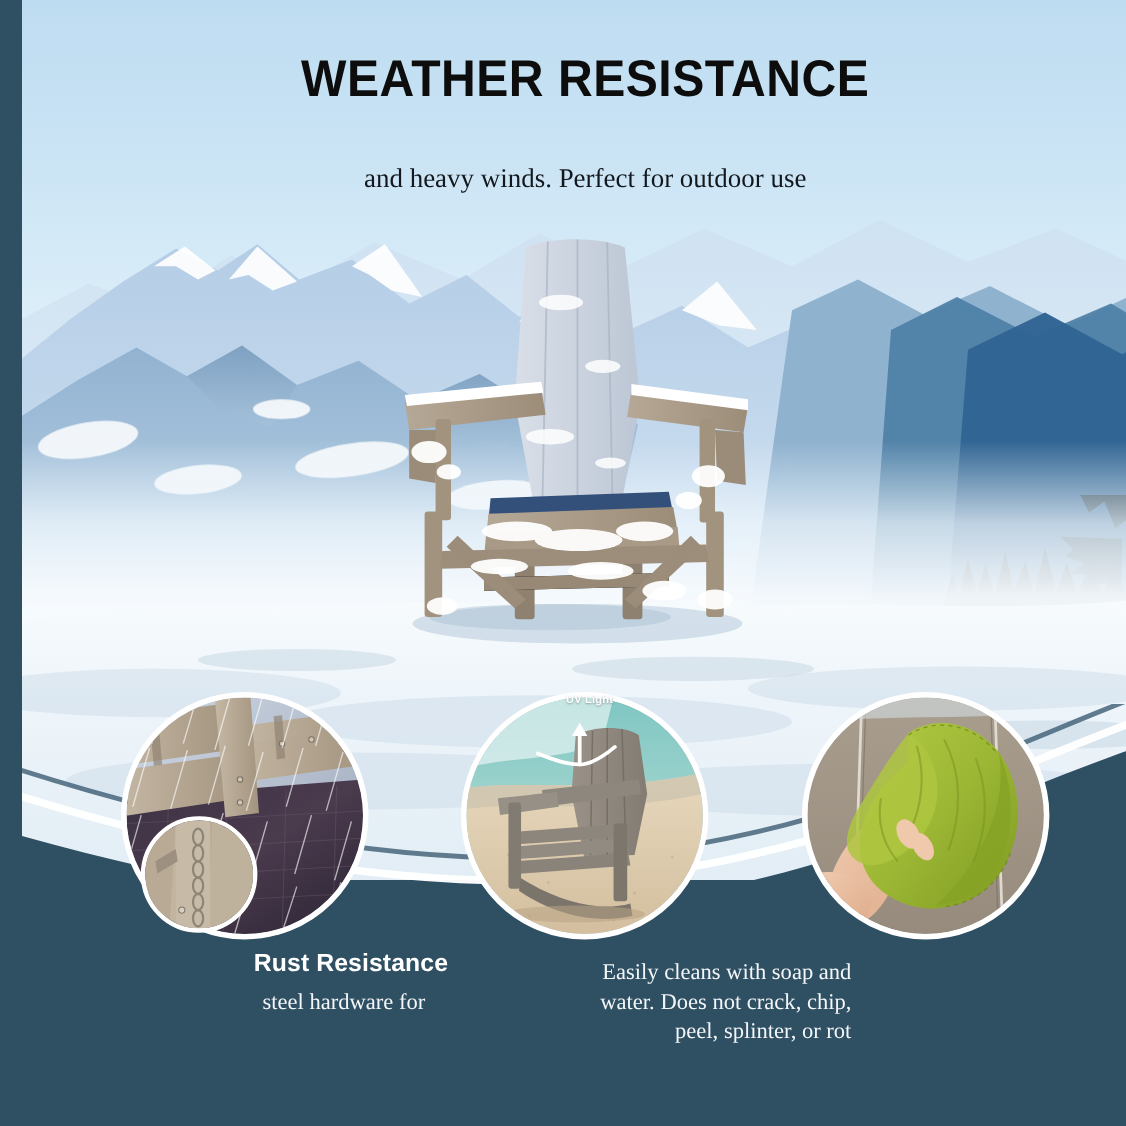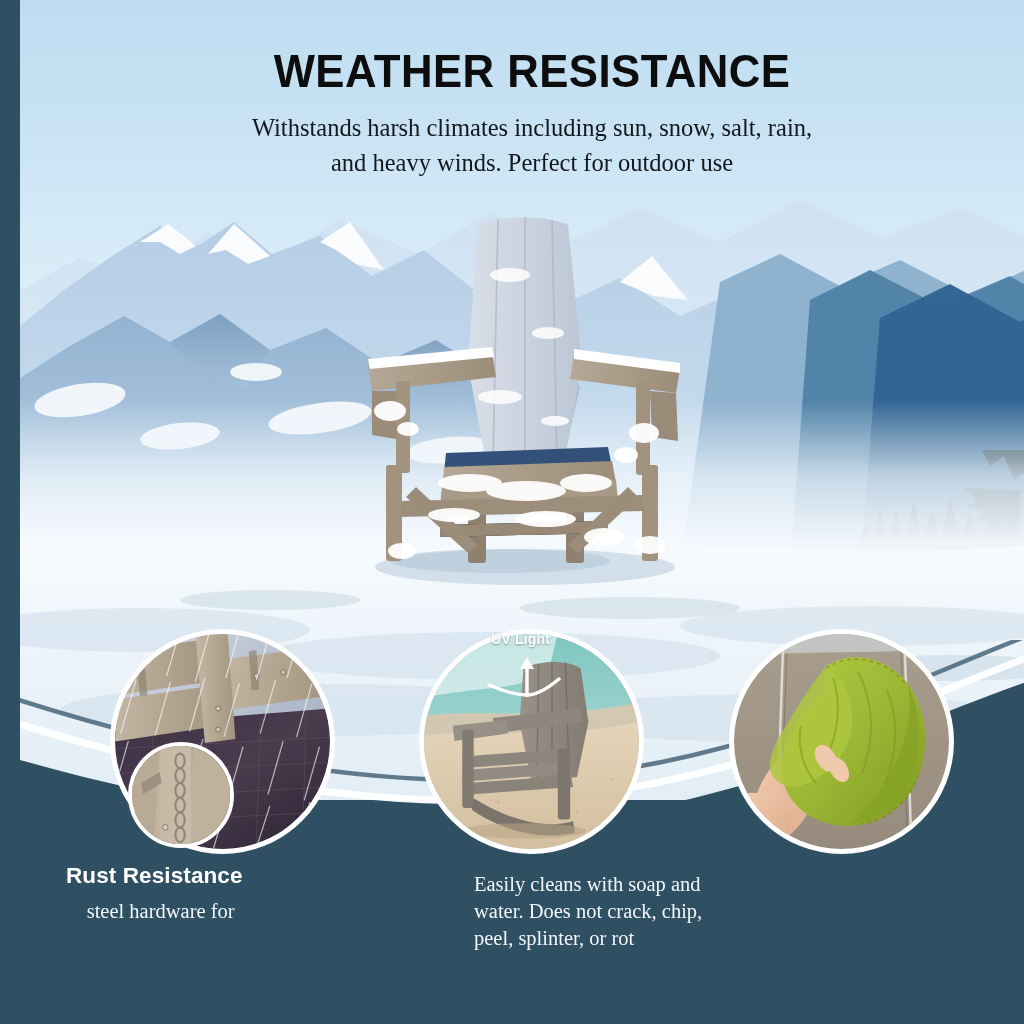--- a/index.html
+++ b/index.html
@@ -68,29 +68,29 @@
     position:absolute;left:108px;top:742px;width:106px;height:106px;
     border-radius:50%;border:4px solid #ffffff;overflow:hidden;box-sizing:border-box;
     z-index:8;
   }
   .inset svg{display:block;width:100%;height:100%;}
 
   
   .uv-label{
     position:absolute;left:471px;top:631px;width:90px;
     color:#ffffff;font-family:"Liberation Sans",sans-serif;
-    font-weight:700;font-size:14px;letter-spacing:.2px;
-    text-align:left;z-index:9;
+    font-weight:700;font-size:10px;letter-spacing:.2px;
+    text-align:center;z-index:9;
     text-shadow:0 1px 2px rgba(0,0,0,.35);
   }
   .uv-arrow{position:absolute;left:455px;top:645px;width:120px;height:60px;z-index:9;}
 
   
   .captions{position:absolute;left:0;top:862px;width:1024px;z-index:10;display:flex;}
-  .col{width:341.33px;text-align:left;padding-left:46px;}
+  .col{width:341.33px;text-align:right;padding-left:46px;}
   .col h3{
     margin:0;
     font-family:"Liberation Sans",sans-serif;
     font-weight:700;font-size:22.5px;letter-spacing:.1px;
     color:#ffffff;line-height:1.2;
   }
   .col p{
     margin:9px auto 0 auto;max-width:300px;
     font-family:"Liberation Serif",serif;
     font-size:20.5px;line-height:1.32;color:#f4f7f9;
@@ -282,21 +282,21 @@
 
       <path d="M-20,78 C200,148 430,186 640,142 C812,106 930,44 1044,4" fill="none" stroke="#ffffff" stroke-width="7" opacity=".96"></path>
 
       <path d="M-20,54 C200,126 432,166 642,122 C814,86 932,22 1044,-18" fill="none" stroke="#3d5d73" stroke-width="4.5" opacity=".8"></path>
     </svg>
   </div>
 
   <div class="header">
     <h1 class="title">WEATHER RESISTANCE</h1>
     <p class="subtitle">
-      <span>Withstands harsh climates including sun, snow, salt, rain,</span><br>
+      <br>
       <span>and heavy winds. Perfect for outdoor use</span>
     </p>
   </div>
 
   <div class="circles">
 
     <div class="circ c1">
       <div class="circ-inner">
         <svg viewBox="0 0 225 225" preserveAspectRatio="xMidYMid slice">
           <defs>

